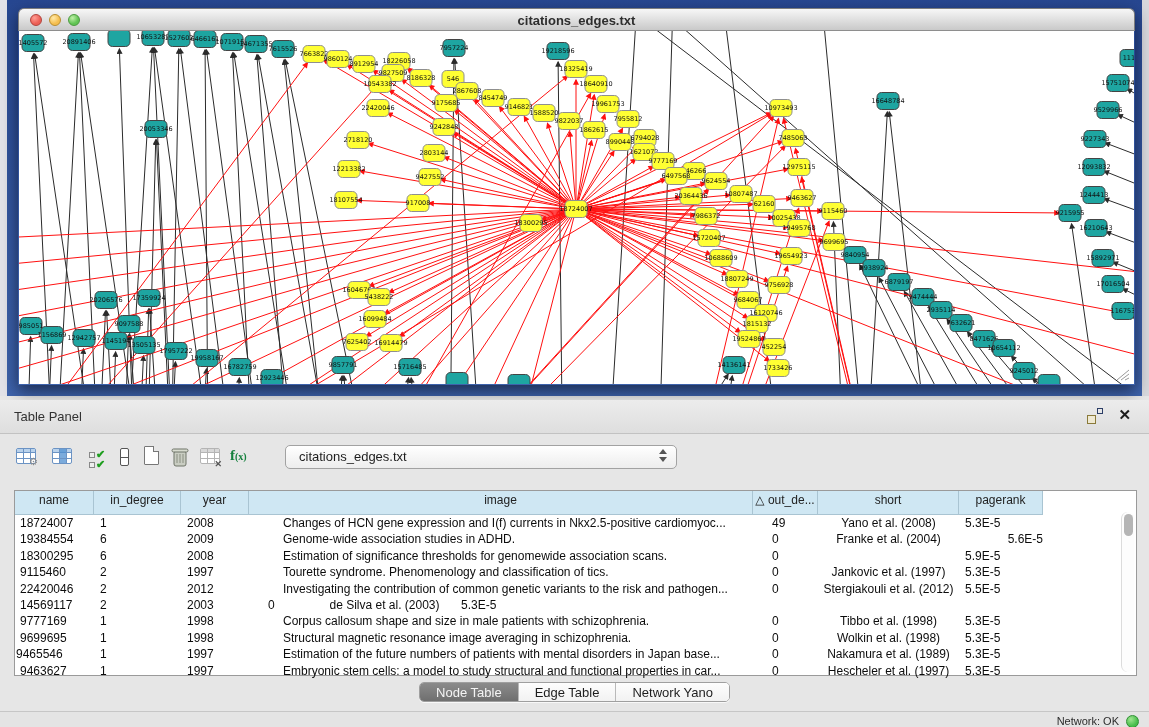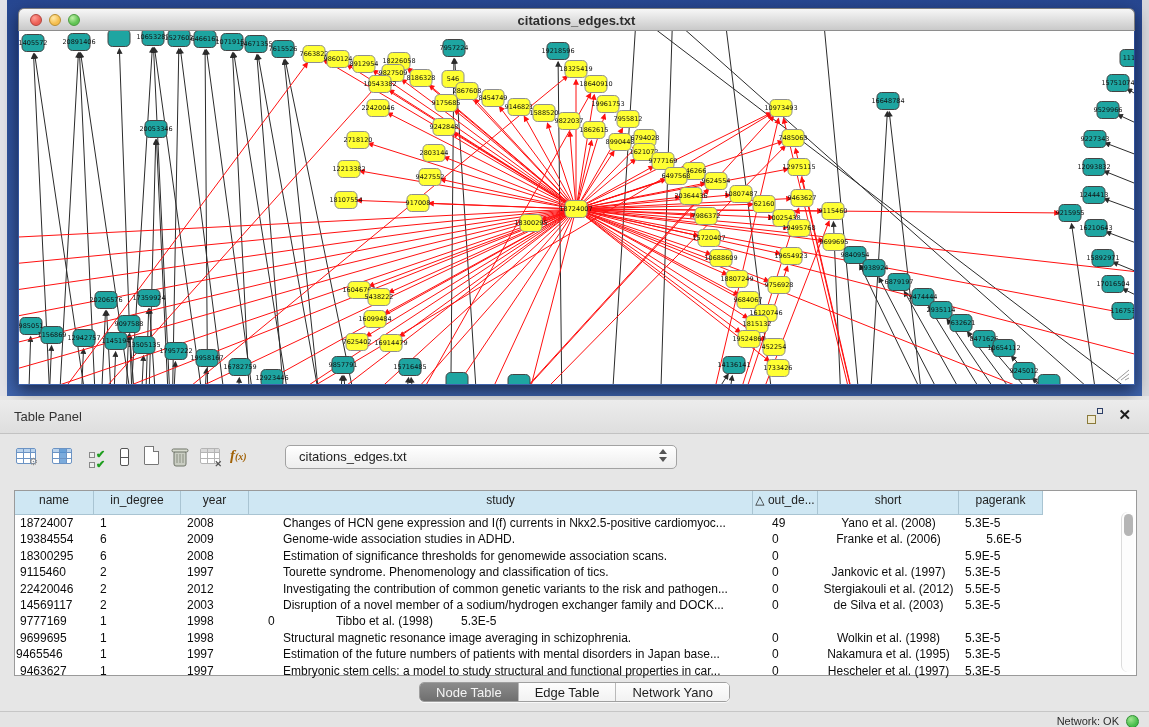--- a/index.html
+++ b/index.html
@@ -49,21 +49,21 @@
   .mini-table.disabled .hd { background:#d8d8d8; border-color:#b4b4b4; }
   .mini-table.disabled .v1,.mini-table.disabled .v2,.mini-table.disabled .h1 { background:#b4b4b4; }
   .gear-dot { position:absolute; right:-3px; bottom:-4px; font-size:10px; color:#8a8a8a; }
   .x-dot { position:absolute; right:-3px; bottom:-6px; font-size:9px; color:#555; font-weight:bold; }
   .checks { font-size:11px; line-height:10px; color:#1f9e1f; font-weight:bold; }
   .checks .bx { display:inline-block; width:6px; height:6px; border:1px solid #888; background:#eee; margin-right:1px; }
   .rows-ic { width:9px; height:18px; border:1px solid #555; border-radius:2px; position:relative; background:#fff; }
   .rows-ic:after { content:""; position:absolute; left:0; right:0; top:8px; height:1px; background:#555; }
   .doc-ic { width:15px; height:19px; border:1px solid #777; background:#fff; border-radius:1px; position:relative; }
   .doc-ic:after { content:""; position:absolute; right:-1px; top:-1px; width:5px; height:5px; background:#e6e6e6; border-left:1px solid #777; border-bottom:1px solid #777; }
-  .fx-ic { font-family:"Liberation Serif", serif; font-style:italic; font-size:15px; color:#a16207; font-weight:bold; }
+  .fx-ic { font-family:"Liberation Serif", serif; font-size:15px; color:#15803d; font-weight:bold; }
   .fx-ic small { font-size:10px; }
   .combo { position:absolute; left:285px; top:11px; width:392px; height:24px; background:linear-gradient(#ffffff,#ededed);
            border:1px solid #a2a2a2; border-radius:5px; font-size:13px; color:#1d1d1d; line-height:22px; padding-left:13px; }
   .combo .arrows { position:absolute; right:9px; top:3px; }
   .combo .arrows div { width:0; height:0; border-left:4px solid transparent; border-right:4px solid transparent; }
   .combo .arrows .up { border-bottom:5px solid #555; margin-bottom:3px; }
   .combo .arrows .dn { border-top:5px solid #555; }
 
   .grid-wrap { position:absolute; left:14px; top:90px; width:1123px; height:186px; background:#fff; border:1px solid #9a9a9a; }
   .grid-header { display:flex; height:24px; }
@@ -822,43 +822,43 @@
             <div class="dn"></div>
           </span>
       </div>
     </div>
 
     <div class="grid-wrap">
       <div class="grid-header" id="grid-header">
           <div class="gh-cell" style="width: 79px;">name</div>
           <div class="gh-cell" style="width: 87px;">in_degree</div>
           <div class="gh-cell" style="width: 68px;">year</div>
-          <div class="gh-cell" style="width: 504px;">study</div>
+          <div class="gh-cell" style="width: 504px;">image</div>
           <div class="gh-cell" style="width: 65px;">△ out_de...</div>
           <div class="gh-cell" style="width: 141px;">short</div>
           <div class="gh-cell" style="width: 84px;">pagerank</div>
         </div>
       <div class="grid-body" id="grid-body">
           <div class="grid-row">
             <div class="gd-cell" style="width: 79px; text-align: left; padding-left: 5px;">18724007</div>
             <div class="gd-cell" style="width: 87px; text-align: left; padding-left: 6px;">1</div>
             <div class="gd-cell" style="width: 68px; text-align: left; padding-left: 6px;">2008</div>
             <div class="gd-cell" style="width: 504px; text-align: left; padding-left: 34px;">Changes of HCN gene expression and I(f) currents in Nkx2.5-positive cardiomyoc...</div>
             <div class="gd-cell" style="width: 65px; text-align: left; padding-left: 19px;">49</div>
             <div class="gd-cell" style="width: 141px; text-align: center; padding-left: 0px;">Yano et al. (2008)</div>
             <div class="gd-cell" style="width: 84px; text-align: left; padding-left: 6px;">5.3E-5</div>
           </div>
           <div class="grid-row">
             <div class="gd-cell" style="width: 79px; text-align: left; padding-left: 5px;">19384554</div>
             <div class="gd-cell" style="width: 87px; text-align: left; padding-left: 6px;">6</div>
             <div class="gd-cell" style="width: 68px; text-align: left; padding-left: 6px;">2009</div>
             <div class="gd-cell" style="width: 504px; text-align: left; padding-left: 34px;">Genome-wide association studies in ADHD.</div>
             <div class="gd-cell" style="width: 65px; text-align: left; padding-left: 19px;">0</div>
-            <div class="gd-cell" style="width: 141px; text-align: center; padding-left: 0px;">Franke et al. (2006)</div>
-            <div class="gd-cell" style="width: 84px; text-align: center; padding-left: 6px;">5.6E-5</div>
+            <div class="gd-cell" style="width: 141px; text-align: center; padding-left: 0px;">Franke et al. (2004)</div>
+            <div class="gd-cell" style="width: 84px; text-align: right; padding-left: 6px;">5.6E-5</div>
           </div>
           <div class="grid-row">
             <div class="gd-cell" style="width: 79px; text-align: left; padding-left: 5px;">18300295</div>
             <div class="gd-cell" style="width: 87px; text-align: left; padding-left: 6px;">6</div>
             <div class="gd-cell" style="width: 68px; text-align: left; padding-left: 6px;">2008</div>
             <div class="gd-cell" style="width: 504px; text-align: left; padding-left: 34px;">Estimation of significance thresholds for genomewide association scans.</div>
             <div class="gd-cell" style="width: 65px; text-align: left; padding-left: 19px;">0</div>
             <div class="gd-cell" style="width: 141px; text-align: center; padding-left: 0px; margin-top: 20px;">Dudbridge et al. (2008)</div>
             <div class="gd-cell" style="width: 84px; text-align: left; padding-left: 6px;">5.9E-5</div>
           </div>
@@ -877,49 +877,49 @@
             <div class="gd-cell" style="width: 68px; text-align: left; padding-left: 6px;">2012</div>
             <div class="gd-cell" style="width: 504px; text-align: left; padding-left: 34px;">Investigating the contribution of common genetic variants to the risk and pathogen...</div>
             <div class="gd-cell" style="width: 65px; text-align: left; padding-left: 19px;">0</div>
             <div class="gd-cell" style="width: 141px; text-align: center; padding-left: 0px;">Stergiakouli et al. (2012)</div>
             <div class="gd-cell" style="width: 84px; text-align: left; padding-left: 6px;">5.5E-5</div>
           </div>
           <div class="grid-row">
             <div class="gd-cell" style="width: 79px; text-align: left; padding-left: 5px;">14569117</div>
             <div class="gd-cell" style="width: 87px; text-align: left; padding-left: 6px;">2</div>
             <div class="gd-cell" style="width: 68px; text-align: left; padding-left: 6px;">2003</div>
-            <div class="gd-cell" style="width: 504px; text-align: left; padding-left: 34px;">Disruption of a novel member of a sodium/hydrogen exchanger family and DOCK...</div>
             <div class="gd-cell" style="width: 65px; text-align: left; padding-left: 19px;">0</div>
             <div class="gd-cell" style="width: 141px; text-align: center; padding-left: 0px;">de Silva et al. (2003)</div>
             <div class="gd-cell" style="width: 84px; text-align: left; padding-left: 6px;">5.3E-5</div>
           </div>
           <div class="grid-row">
             <div class="gd-cell" style="width: 79px; text-align: left; padding-left: 5px;">9777169</div>
             <div class="gd-cell" style="width: 87px; text-align: left; padding-left: 6px;">1</div>
             <div class="gd-cell" style="width: 68px; text-align: left; padding-left: 6px;">1998</div>
+            <div class="gd-cell" style="width: 504px; text-align: left; padding-left: 34px;">Corpus callosum shape and size in male patients with schizophrenia.</div>
             <div class="gd-cell" style="width: 65px; text-align: left; padding-left: 19px;">0</div>
             <div class="gd-cell" style="width: 141px; text-align: center; padding-left: 0px;">Tibbo et al. (1998)</div>
             <div class="gd-cell" style="width: 84px; text-align: left; padding-left: 6px;">5.3E-5</div>
           </div>
           <div class="grid-row">
             <div class="gd-cell" style="width: 79px; text-align: left; padding-left: 5px;">9699695</div>
             <div class="gd-cell" style="width: 87px; text-align: left; padding-left: 6px;">1</div>
             <div class="gd-cell" style="width: 68px; text-align: left; padding-left: 6px;">1998</div>
             <div class="gd-cell" style="width: 504px; text-align: left; padding-left: 34px;">Structural magnetic resonance image averaging in schizophrenia.</div>
             <div class="gd-cell" style="width: 65px; text-align: left; padding-left: 19px;">0</div>
             <div class="gd-cell" style="width: 141px; text-align: center; padding-left: 0px;">Wolkin et al. (1998)</div>
             <div class="gd-cell" style="width: 84px; text-align: left; padding-left: 6px;">5.3E-5</div>
           </div>
           <div class="grid-row">
             <div class="gd-cell" style="width: 79px; text-align: left; padding-left: 1px;">9465546</div>
             <div class="gd-cell" style="width: 87px; text-align: left; padding-left: 6px;">1</div>
             <div class="gd-cell" style="width: 68px; text-align: left; padding-left: 6px;">1997</div>
             <div class="gd-cell" style="width: 504px; text-align: left; padding-left: 34px;">Estimation of the future numbers of patients with mental disorders in Japan base...</div>
             <div class="gd-cell" style="width: 65px; text-align: left; padding-left: 19px;">0</div>
-            <div class="gd-cell" style="width: 141px; text-align: center; padding-left: 0px;">Nakamura et al. (1995)</div>
+            <div class="gd-cell" style="width: 141px; text-align: center; padding-left: 0px;">Nakamura et al. (1989)</div>
             <div class="gd-cell" style="width: 84px; text-align: left; padding-left: 6px;">5.3E-5</div>
           </div>
           <div class="grid-row">
             <div class="gd-cell" style="width: 79px; text-align: left; padding-left: 5px;">9463627</div>
             <div class="gd-cell" style="width: 87px; text-align: left; padding-left: 6px;">1</div>
             <div class="gd-cell" style="width: 68px; text-align: left; padding-left: 6px;">1997</div>
             <div class="gd-cell" style="width: 504px; text-align: left; padding-left: 34px;">Embryonic stem cells: a model to study structural and functional properties in car...</div>
             <div class="gd-cell" style="width: 65px; text-align: left; padding-left: 19px;">0</div>
             <div class="gd-cell" style="width: 141px; text-align: center; padding-left: 0px;">Hescheler et al. (1997)</div>
             <div class="gd-cell" style="width: 84px; text-align: left; padding-left: 6px;">5.3E-5</div>

